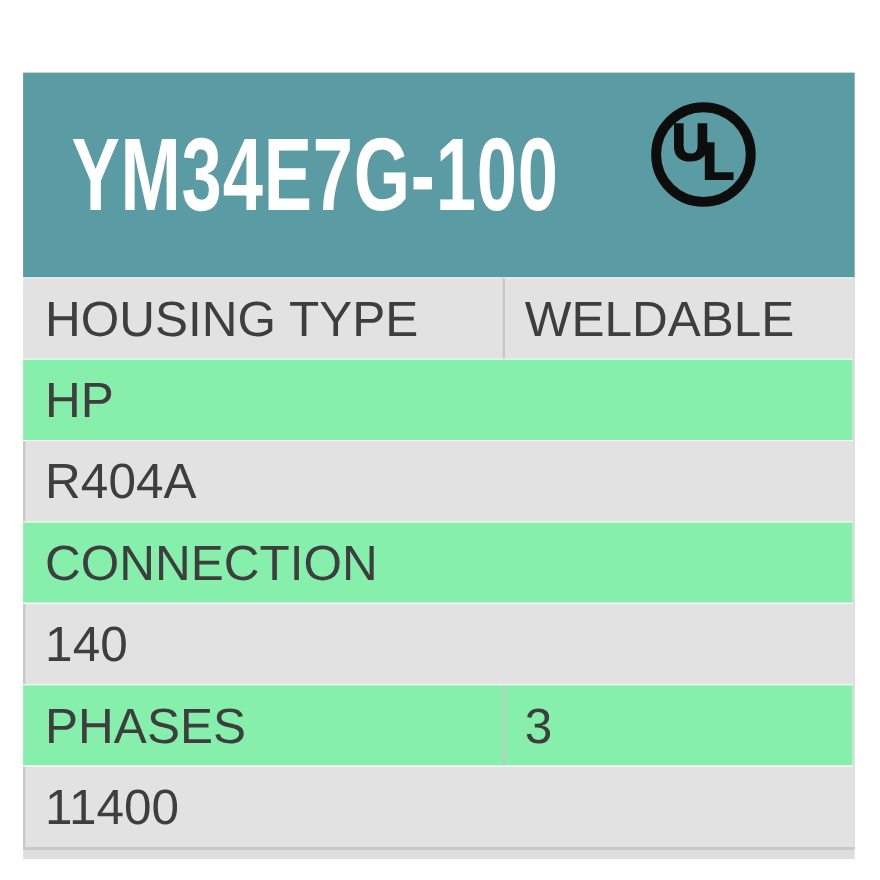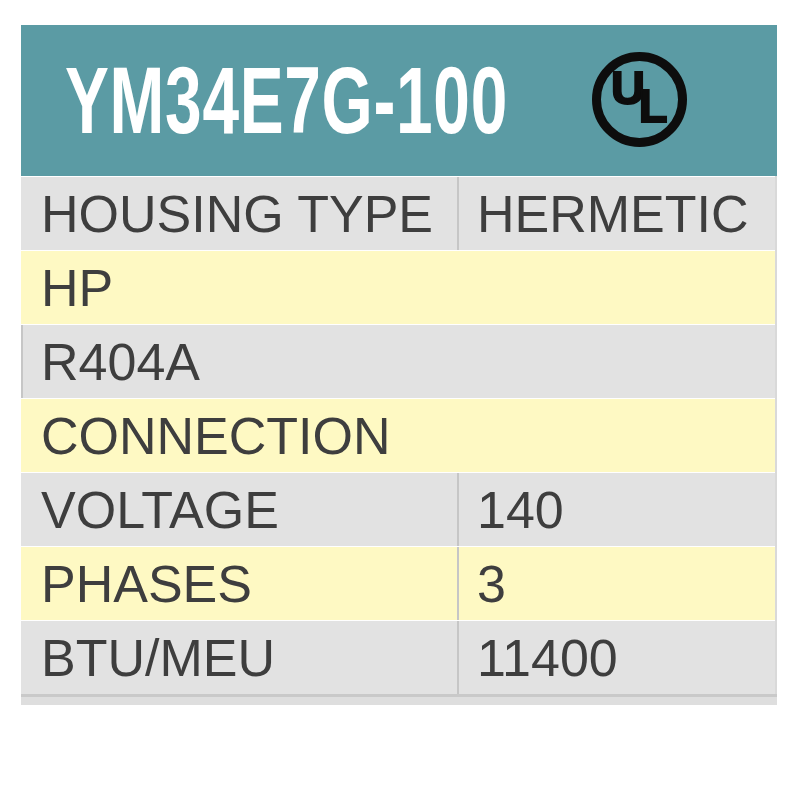--- a/index.html
+++ b/index.html
@@ -13,24 +13,25 @@
   }
   .card {
     position: absolute;
     left: 21px;
     top: 25px;
     width: 756px;
   }
   
   .card-header {
     position: relative;
-    height: 151px;
+    height: 186px;
     background: #5b9ba4;
     display: flex;
     align-items: center;
+    margin-top: 41px;
   }
   .product-title {
     display: inline-block;
     margin-left: 44px;
     font-size: 94px;
     font-weight: 700;
     color: #ffffff;
     white-space: nowrap;
     letter-spacing: 1px;
     transform: scaleX(0.70);
@@ -55,31 +56,31 @@
   .spec-table {
     width: 100%;
     box-sizing: border-box;
     border-right: 2px solid #d9d9d9;
   }
   .spec-row {
     display: flex;
     height: 74px;
     box-sizing: border-box;
     border-top: 1px solid #ffffff;
-    background: #fef9c3;
+    background: #86efac;
     align-items: stretch;
   }
   .spec-row:nth-child(odd) {
     background: #e2e2e2;
   }
   .spec-cell {
     box-sizing: border-box;
     display: flex;
     align-items: center;
-    font-size: 52px;
+    font-size: 45px;
     color: #3e3e3e;
     white-space: nowrap;
     overflow: hidden;
   }
   .spec-label {
     width: 436px;
     padding-left: 20px;
   }
   .spec-value {
     flex: 1;
@@ -105,47 +106,45 @@
       <circle cx="48.5" cy="48.5" r="43" fill="none" stroke="#0d0d0d" stroke-width="9"></circle>
       <text x="37" y="53" font-size="47" text-anchor="middle">U</text>
       <text x="62" y="71" font-size="47" text-anchor="middle">L</text>
     </svg>
   </div>
 
   <div class="spec-table">
 
     <div class="spec-row">
       <div class="spec-cell spec-label">HOUSING TYPE</div>
-      <div class="spec-cell spec-value">HERMETIC</div>
+      <div class="spec-cell spec-value">WELDABLE</div>
     </div>
 
     <div class="spec-row">
       <div class="spec-cell spec-label">HP</div>
     </div>
 
     <div class="spec-row">
       <div class="spec-cell spec-value">R404A</div>
     </div>
 
     <div class="spec-row">
       <div class="spec-cell spec-label">CONNECTION</div>
     </div>
 
     <div class="spec-row">
-      <div class="spec-cell spec-label">VOLTAGE</div>
       <div class="spec-cell spec-value">140</div>
     </div>
 
     <div class="spec-row">
       <div class="spec-cell spec-label">PHASES</div>
       <div class="spec-cell spec-value">3</div>
     </div>
 
     <div class="spec-row">
-      <div class="spec-cell spec-label">BTU/MEU</div>
       <div class="spec-cell spec-value">11400</div>
     </div>
 
 
   </div>
 
   <div class="bottom-strip"></div>
 
 </div>
 

